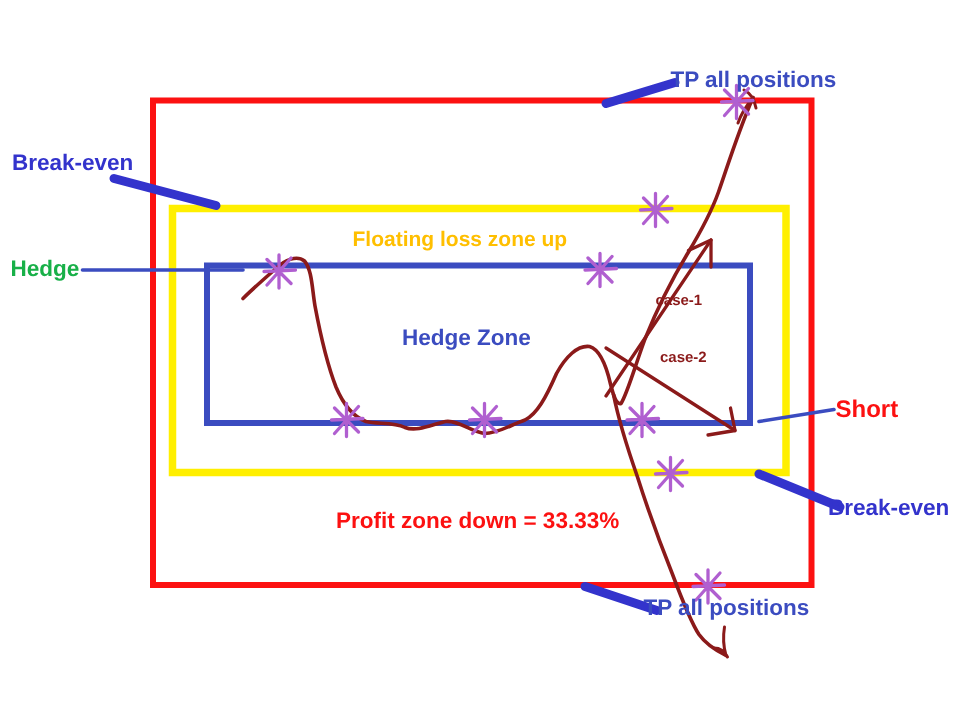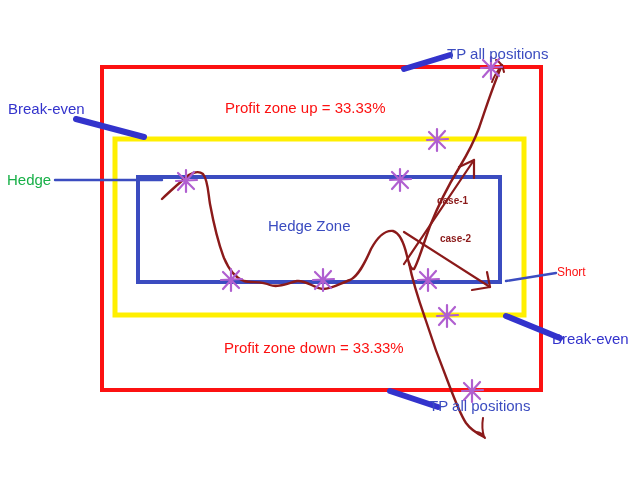--- a/index.html
+++ b/index.html
@@ -19,33 +19,33 @@
     position: absolute;
     left: 0;
     top: 0;
     width: 640px;
     height: 480px;
     overflow: visible;
   }
   .lbl {
     position: absolute;
     font-family: "Liberation Sans", sans-serif;
-    font-weight: normal;
+    font-weight: bold;
     white-space: nowrap;
     line-height: 1;
   }
   .lbl-profit-up   { left: 225px; top: 100px; font-size: 15px; color: #fc1111; }
   .lbl-profit-down { left: 224px; top: 340px; font-size: 15px; color: #fc1111; }
   .lbl-float-up    { left: 235px; top: 152px; font-size: 14px; color: #ffbf00; }
   .lbl-float-down  { left: 232px; top: 290px; font-size: 14px; color: #ffbf00; }
   .lbl-hedge       { left: 268px; top: 218px; font-size: 15px; color: #3b4cc0; text-align: right; }
   .lbl-break-even-tl { left: 8px;   top: 101px; font-size: 15px; color: #3333cc; }
   .lbl-break-even-br { left: 552px; top: 331px; font-size: 15px; color: #3333cc; }
   .lbl-long        { left: 7px;   top: 172px; font-size: 15px; color: #18b048; }
-  .lbl-short       { left: 557px; top: 266px; font-size: 12px; color: #fc1111; }
+  .lbl-short       { left: 557px; top: 266px; font-size: 16px; color: #fc1111; }
   .lbl-tp-top      { left: 447px; top: 46px;  font-size: 15px; color: #3b4cc0; }
   .lbl-tp-bottom   { left: 429px; top: 398px; font-size: 15px; color: #3b4cc0; }
   .lbl-case1       { left: 437px; top: 196px; font-size: 10px; color: #8b1a1a; font-weight: bold; text-align: right; }
   .lbl-case2       { left: 440px; top: 234px; font-size: 10px; color: #8b1a1a; font-weight: bold; }
 </style>
 </head>
 <body>
 
 <div id="canvas">
 
@@ -114,22 +114,22 @@
       <line x1="76" y1="119" x2="144" y2="137" stroke="#3333cc" stroke-width="6"></line>
       <line x1="55" y1="180" x2="162" y2="180" stroke="#3b4cc0" stroke-width="2.4"></line>
       <line x1="404" y1="69" x2="450" y2="55" stroke="#3333cc" stroke-width="6"></line>
       <line x1="506" y1="281" x2="556" y2="273" stroke="#3b4cc0" stroke-width="2.4"></line>
       <line x1="506" y1="316" x2="560" y2="338" stroke="#3333cc" stroke-width="6"></line>
       <line x1="390" y1="391" x2="438" y2="407" stroke="#3333cc" stroke-width="6"></line>
     </g>
 
   </svg>
 
-  <div class="lbl lbl-profit-up">Profit zone up = 33.33%</div>
 
+  <div class="lbl lbl-float-up">Floating loss zone up</div>
 
   <div class="lbl lbl-hedge">Hedge Zone</div>
 
 
   <div class="lbl lbl-profit-down">Profit zone down = 33.33%</div>
 
   <div class="lbl lbl-break-even-tl">Break-even</div>
 
   <div class="lbl lbl-long">Hedge</div>
 

